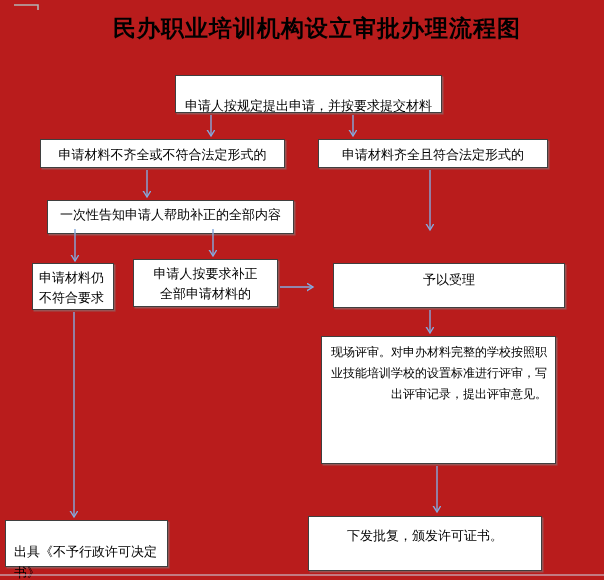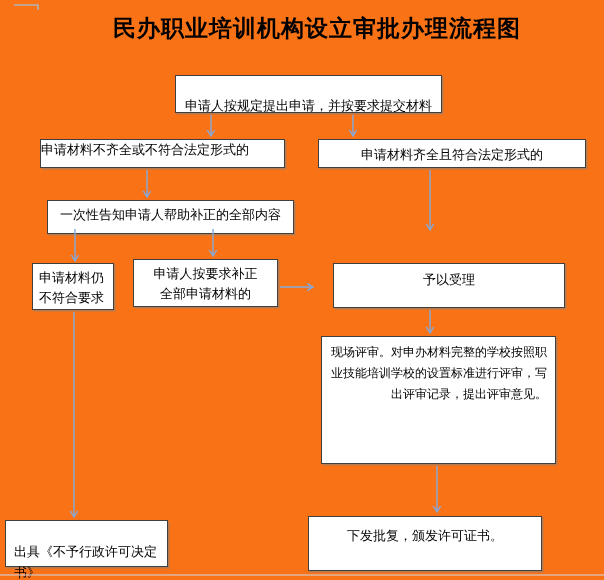--- a/index.html
+++ b/index.html
@@ -5,41 +5,41 @@
   :root{
     --arrow: #84aade;
     --border: #3f3f3f;
     --shadow: rgba(130,130,130,0.55);
     --ink: #1a1a1a;
   }
   html,body{margin:0;padding:0;background:#ffffff;}
   #stage{
     position:relative;
     width:604px;height:580px;
-    background:#f97316;
+    background:#b91c1c;
     font-family:"Liberation Sans","DejaVu Sans",sans-serif;
     color:var(--ink);
     overflow:hidden;
   }
   #title{
     position:absolute;left:113px;top:13px;width:445px;
     font-family:"Liberation Serif","DejaVu Serif",serif;
     font-weight:bold;font-size:23px;letter-spacing:1px;
     color:#000;white-space:nowrap;
   }
   .node{
     position:absolute;box-sizing:border-box;
     border:1px solid var(--border);
     background:#fff;
     box-shadow:1.5px 1.5px 0 var(--shadow);
     font-size:13px;line-height:20px;color:#000;
   }
   #node-apply    {left:175px;top:75px; width:267px;height:38px;text-align:center;padding-top:20px;}
-  #node-incomplete{left:40px;top:139px;width:245px;height:29px;text-align:left;}
-  #node-complete {left:318px;top:139px;width:268px;height:29px;text-align:center;padding-top:5px;}
+  #node-incomplete{left:40px;top:139px;width:245px;height:29px;text-align:center;padding-top:5px;}
+  #node-complete {left:318px;top:139px;width:230px;height:29px;text-align:center;padding-top:5px;}
   #node-inform   {left:47px;top:200px;width:247px;height:34px;text-align:center;padding-top:4px;padding-left:2px;padding-right:2px;}
   #node-still    {left:32px;top:263px;width:82px;height:47px;text-align:left;padding:4px 6px;}
   #node-corrected{left:133px;top:259px;width:145px;height:48px;text-align:center;padding:4px 14px;}
   #node-accept   {left:333px;top:263px;width:232px;height:45px;text-align:center;padding-top:6px;}
   #node-review   {left:321px;top:336px;width:235px;height:128px;text-align:right;padding:5px 8px;font-size:12px;line-height:21px;}
   #node-deny     {left:5px;top:520px;width:163px;height:47px;text-align:left;padding:20px 8px;line-height:21px;}
   #node-issue    {left:308px;top:516px;width:234px;height:55px;text-align:center;padding-top:9px;}
   #arrows{position:absolute;left:0;top:0;width:604px;height:580px;pointer-events:none;}
   #arrows .flow{stroke:var(--arrow);stroke-width:1.4;fill:none;}
   #arrows .faint{stroke:#cdd9ea;stroke-width:1.2;fill:none;}

